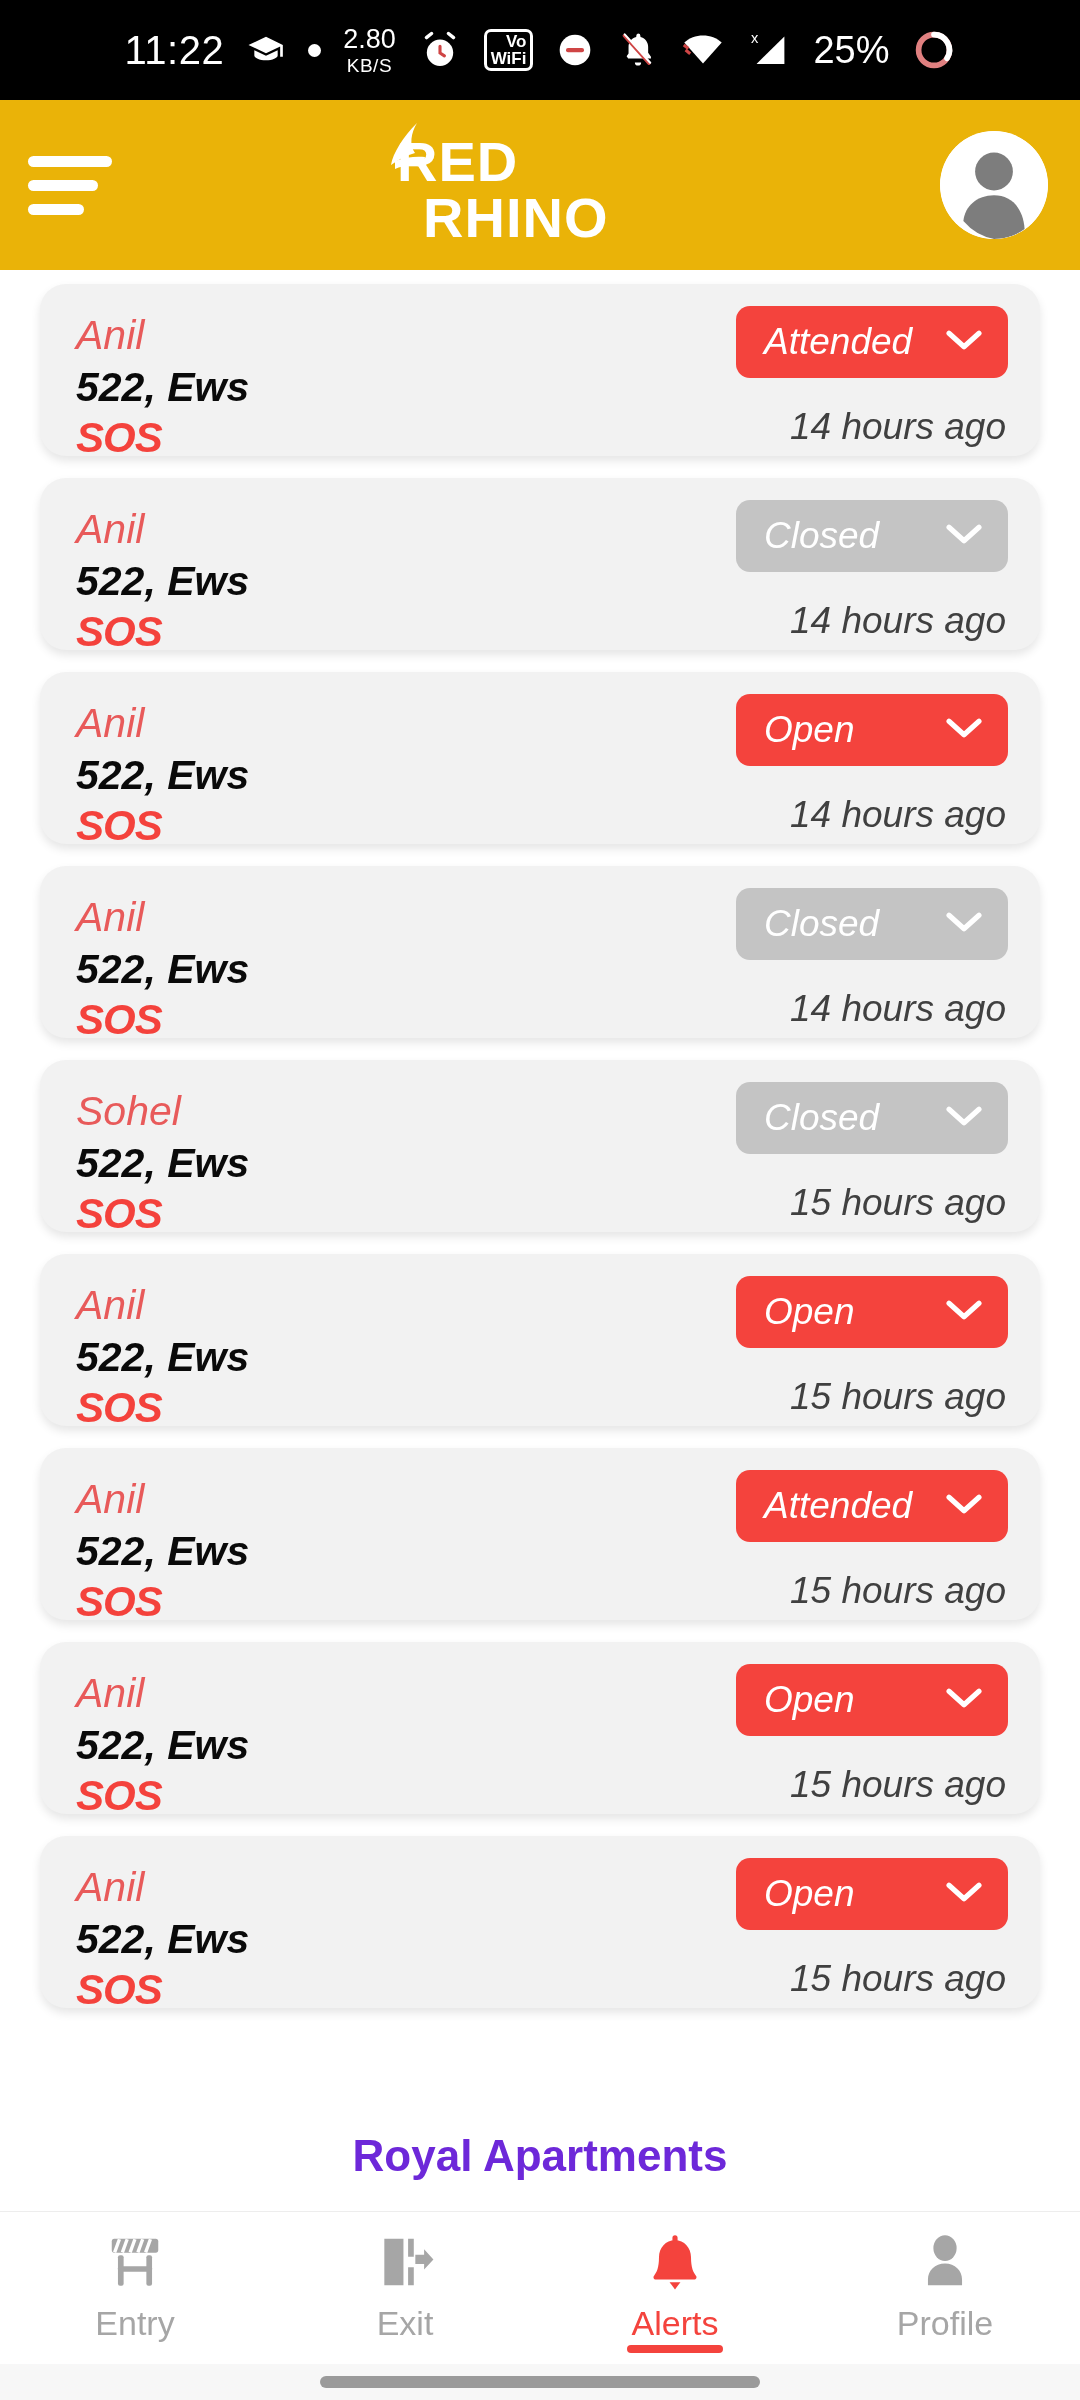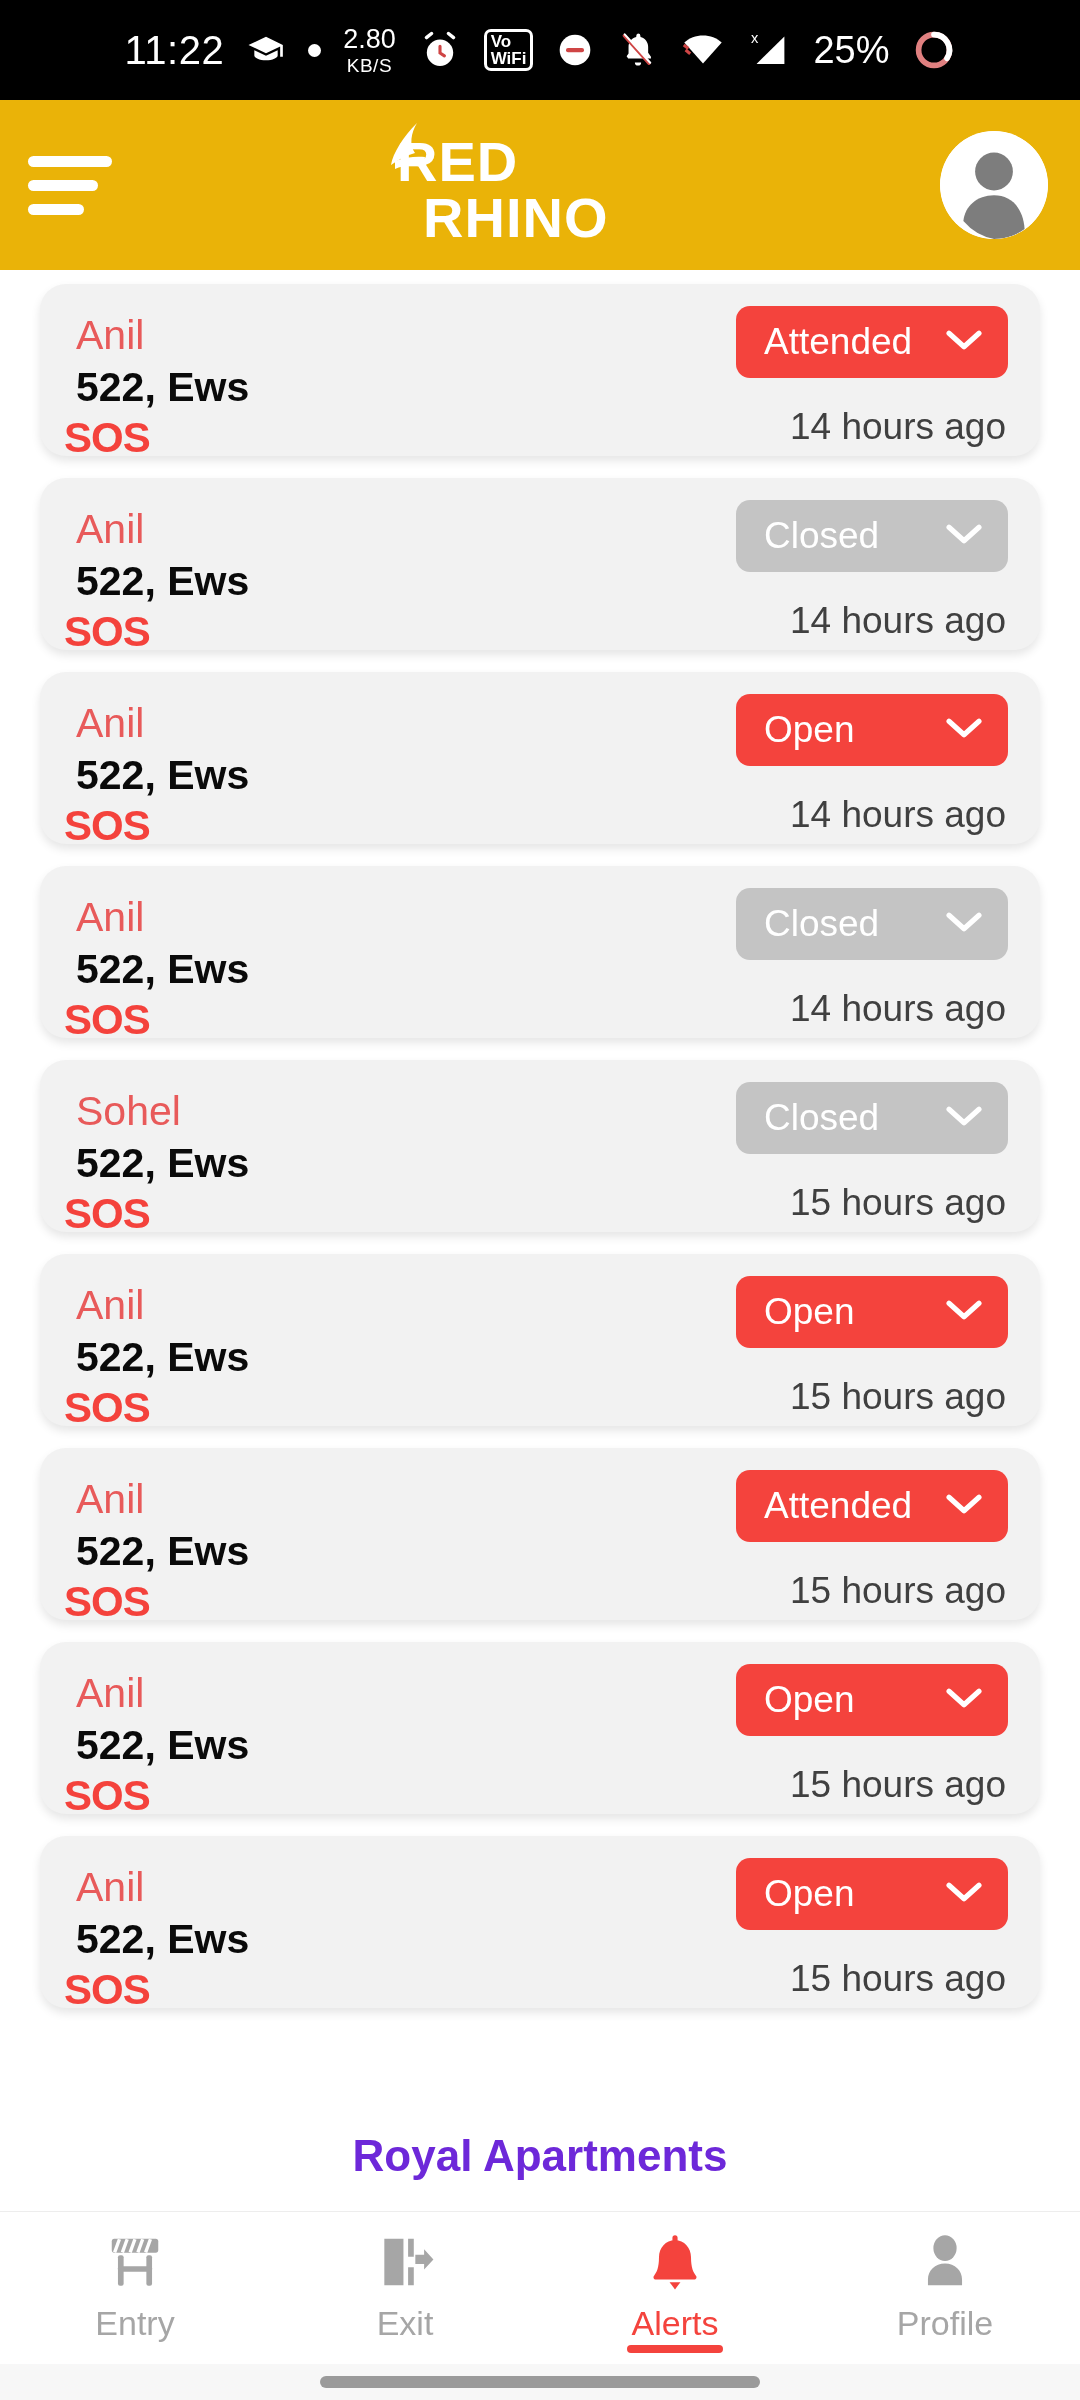--- a/index.html
+++ b/index.html
@@ -19,21 +19,21 @@
     color:#ffffff;
   }
   .sb-time{ font-size:40px; letter-spacing:.5px; font-weight:400; }
   .sb-ico{ display:flex; align-items:center; justify-content:center; }
   .sb-dot{ width:13px; height:13px; border-radius:50%; background:#fff; }
   .sb-speed{ display:flex; flex-direction:column; align-items:center; line-height:1; }
   .sb-speed .v{ font-size:27px; }
   .sb-speed .u{ font-size:19px; margin-top:3px; letter-spacing:.5px; }
   .sb-vowifi{
     border:3px solid #fff; border-radius:7px; padding:1px 4px;
-    display:flex; flex-direction:column; align-items:flex-start;
+    display:flex; flex-direction:column; align-items:flex-end;
     line-height:1; font-weight:bold;
   }
   .sb-vowifi span{ font-size:17px; }
   .sb-pct{ font-size:38px; letter-spacing:0px; }
 
   
   .header{
     position:absolute; top:100px; left:0; width:1080px; height:170px;
     background:#eab308;
     display:flex; align-items:center;
@@ -62,32 +62,33 @@
     position:absolute; top:270px; left:0; width:1080px; height:1830px;
     background:#ffffff; overflow:hidden;
   }
   .card{
     position:relative;
     margin:0 40px 22px 40px;
     height:172px;
     background:#F2F2F2;
     border-radius:26px;
     box-shadow:0 5px 10px rgba(0,0,0,.10);
+    font-style:italic;
   }
   .card:first-child{ margin-top:14px; }
   .c-name{
     position:absolute; left:36px; top:28px;
     font-size:41px; color:#E85A5A; font-weight:400;
   }
   .c-flat{
     position:absolute; left:36px; top:80px;
     font-size:41px; color:#0a0a0a; font-weight:bold;
   }
   .c-sos{
-    position:absolute; left:24px; top:130px;
+    position:absolute; left:36px; top:130px;
     font-size:42px; color:#F4423C; font-weight:bold; letter-spacing:-1px;
   }
   .c-btn{
     position:absolute; right:32px; top:22px;
     width:272px; height:72px; border-radius:14px;
     display:flex; align-items:center; justify-content:space-between;
     padding:0 26px 0 28px; cursor:pointer;
   }
   .c-btn.open, .c-btn.attended{ background:#F4433D; }
   .c-btn.closed{ background:#C4C4C4; }

